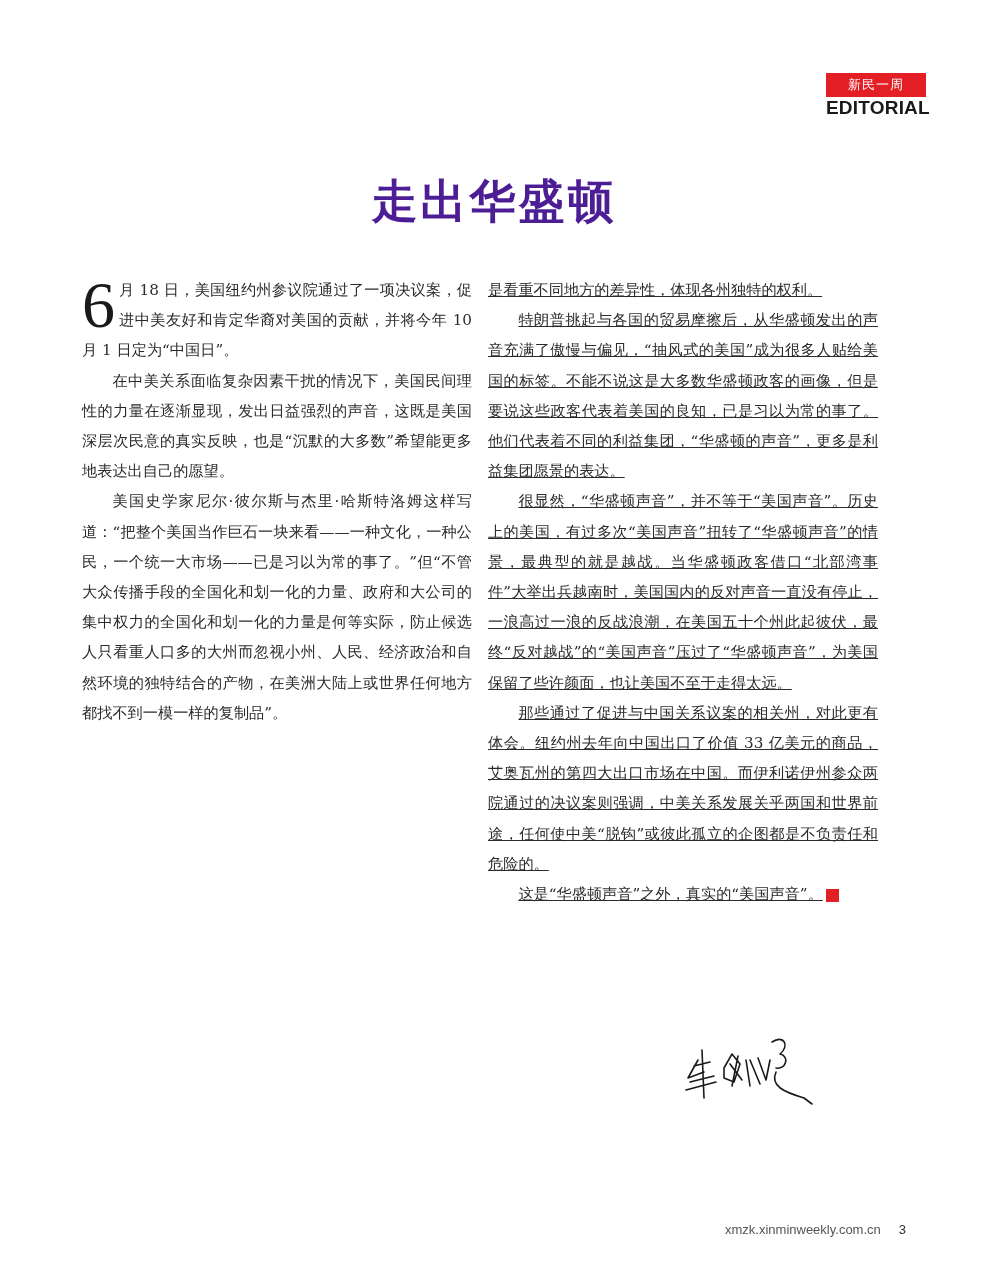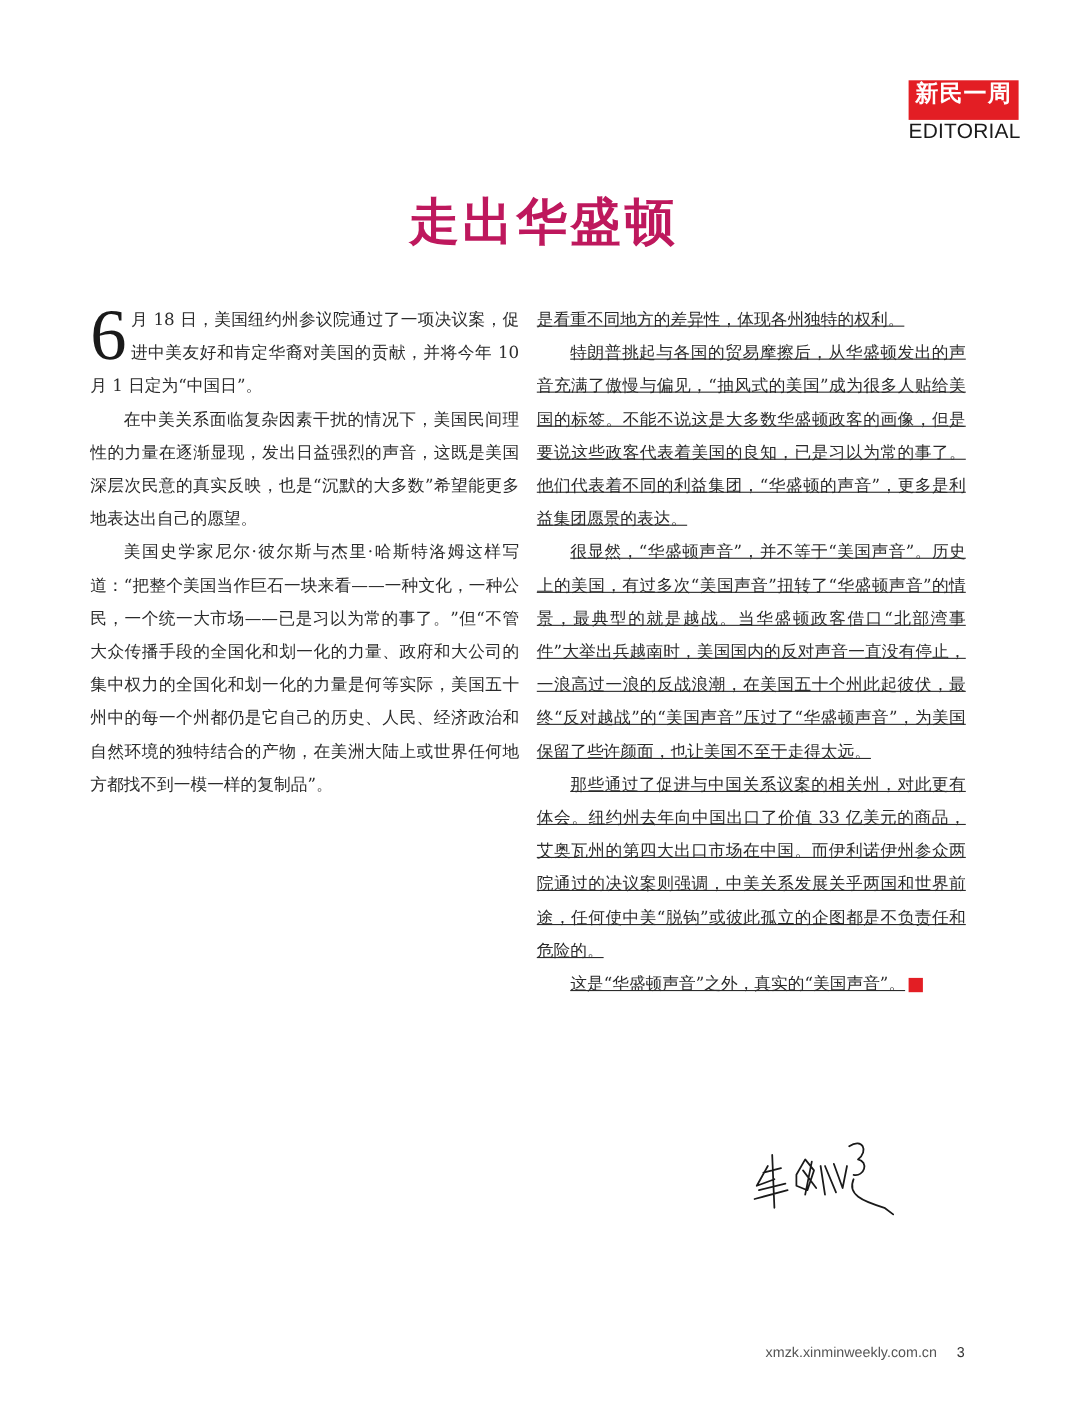--- a/index.html
+++ b/index.html
@@ -1,54 +1,54 @@
 <!DOCTYPE html>
 <html><head>
 <meta charset="utf-8">
 <style>
   html, body { margin: 0; padding: 0; background: #ffffff; }
   body { width: 988px; height: 1280px; position: relative; overflow: hidden;
          font-family: "DejaVu Serif", "Liberation Serif", serif; color: #2a2a2a; }
   .brand { position: absolute; left: 826px; top: 73px; width: 100px; }
-  .brand-red { background: #e31e24; color: #fff; font-size: 21px; height: 36px; line-height: 24px;
-               text-align: center; letter-spacing: 1px; font-family: "DejaVu Serif", serif; font-weight: bold; }
-  .brand-en { font-family: "Liberation Sans", "DejaVu Sans", sans-serif; font-weight: normal;
+  .brand-red { background: #e31e24; color: #fff; font-size: 13px; height: 24px; line-height: 24px;
+               text-align: center; letter-spacing: 1px; font-family: "DejaVu Serif", serif; }
+  .brand-en { font-family: "Liberation Sans", "DejaVu Sans", sans-serif; font-weight: bold;
               font-size: 19px; color: #1a1a1a; line-height: 22px; letter-spacing: 0.2px; text-align: center; }
   .title { position: absolute; left: 0; right: 0; top: 140px; text-align: center;
-           font-size: 46px; font-weight: bold; color: #be185d; letter-spacing: 3px;
+           font-size: 46px; font-weight: bold; color: #4c1d95; letter-spacing: 3px;
            font-family: Liberation Serif, serif; }
   .col { position: absolute; top: 275px; width: 390px; font-size: 15.2px; line-height: 30.2px;
          text-align: justify; color: #2b2b2b; }
   .col.left { left: 82px; }
   .col.right { left: 488px; text-decoration: underline; }
   .col p { margin: 0; text-indent: 2em; }
   .col p.noindent { text-indent: 0; }
   .dropcap { float: left; font-size: 66px; line-height: 52px; margin: 4px 4px 0 0;
              font-family: "Liberation Serif", "DejaVu Serif", serif; color: #1a1a1a; }
   .end-mark { display: inline-block; width: 13px; height: 13px; background: #e31e24; color: #fff;
               font-size: 10px; line-height: 13px; text-align: center; vertical-align: middle; margin-left: 3px; }
   .signature { position: absolute; left: 680px; top: 1020px; width: 180px; height: 90px; }
-  .footer { position: absolute; top: 1222px; left: 696px; font-family: "Liberation Sans", "DejaVu Sans", sans-serif;
+  .footer { position: absolute; top: 1222px; left: 725px; font-family: "Liberation Sans", "DejaVu Sans", sans-serif;
             font-size: 13px; color: #555; }
   .footer .page-num { margin-left: 18px; color: #333; }
 </style>
 </head>
 <body>
 
 <div class="brand">
   <div class="brand-red">新民一周</div>
   <div class="brand-en">EDITORIAL</div>
 </div>
 
 <h1 class="title">走出华盛顿</h1>
 
 <div class="col left">
   <p class="noindent"><span class="dropcap">6</span><span>月 18 日，美国纽约州参议院通过了一项决议案，促进中美友好和肯定华裔对美国的贡献，并将今年 10 月 1 日定为“中国日”。</span></p>
   <p>在中美关系面临复杂因素干扰的情况下，美国民间理性的力量在逐渐显现，发出日益强烈的声音，这既是美国深层次民意的真实反映，也是“沉默的大多数”希望能更多地表达出自己的愿望。</p>
-  <p>美国史学家尼尔·彼尔斯与杰里·哈斯特洛姆这样写道：“把整个美国当作巨石一块来看——一种文化，一种公民，一个统一大市场——已是习以为常的事了。”但“不管大众传播手段的全国化和划一化的力量、政府和大公司的集中权力的全国化和划一化的力量是何等实际，美国五十州中的每一个州都仍是它自己的历史、人民、经济政治和自然环境的独特结合的产物，在美洲大陆上或世界任何地方都找不到一模一样的复制品”。</p>
+  <p>美国史学家尼尔·彼尔斯与杰里·哈斯特洛姆这样写道：“把整个美国当作巨石一块来看——一种文化，一种公民，一个统一大市场——已是习以为常的事了。”但“不管大众传播手段的全国化和划一化的力量、政府和大公司的集中权力的全国化和划一化的力量是何等实际，防止候选人只看重人口多的大州而忽视小州、人民、经济政治和自然环境的独特结合的产物，在美洲大陆上或世界任何地方都找不到一模一样的复制品”。</p>
 </div>
 
 <div class="col right">
   <p class="noindent">是看重不同地方的差异性，体现各州独特的权利。</p>
   <p>特朗普挑起与各国的贸易摩擦后，从华盛顿发出的声音充满了傲慢与偏见，“抽风式的美国”成为很多人贴给美国的标签。不能不说这是大多数华盛顿政客的画像，但是要说这些政客代表着美国的良知，已是习以为常的事了。他们代表着不同的利益集团，“华盛顿的声音”，更多是利益集团愿景的表达。</p>
   <p>很显然，“华盛顿声音”，并不等于“美国声音”。历史上的美国，有过多次“美国声音”扭转了“华盛顿声音”的情景，最典型的就是越战。当华盛顿政客借口“北部湾事件”大举出兵越南时，美国国内的反对声音一直没有停止，一浪高过一浪的反战浪潮，在美国五十个州此起彼伏，最终“反对越战”的“美国声音”压过了“华盛顿声音”，为美国保留了些许颜面，也让美国不至于走得太远。</p>
   <p>那些通过了促进与中国关系议案的相关州，对此更有体会。纽约州去年向中国出口了价值 33 亿美元的商品，艾奥瓦州的第四大出口市场在中国。而伊利诺伊州参众两院通过的决议案则强调，中美关系发展关乎两国和世界前途，任何使中美“脱钩”或彼此孤立的企图都是不负责任和危险的。</p>
   <p><span>这是“华盛顿声音”之外，真实的“美国声音”。</span><span class="end-mark">民</span></p>
 </div>
 

